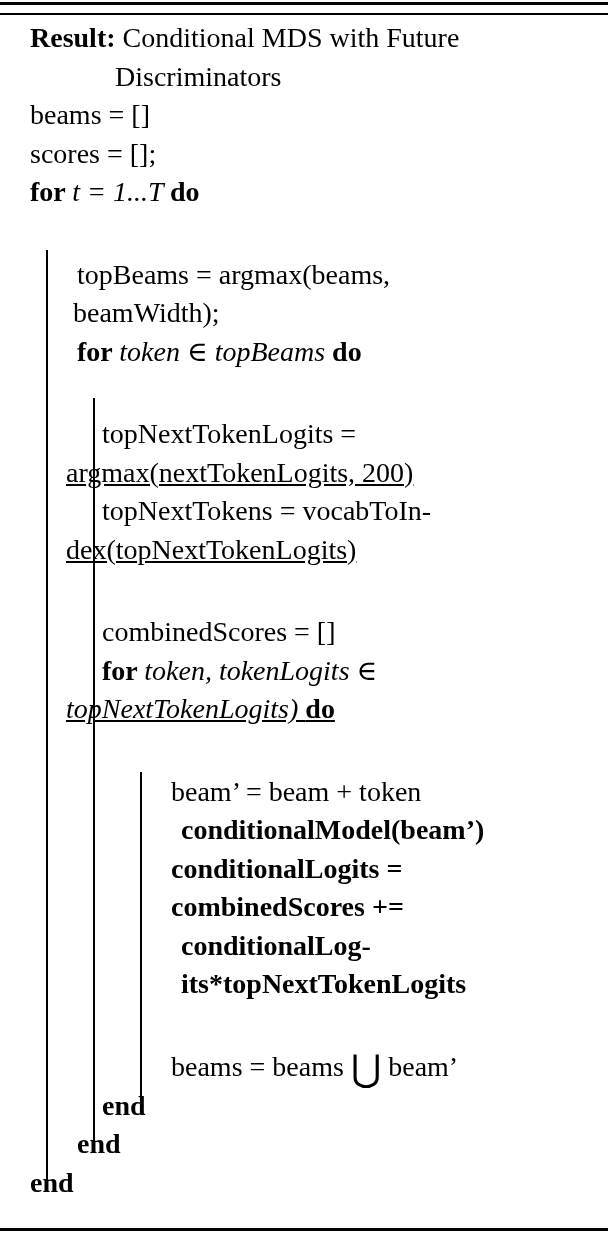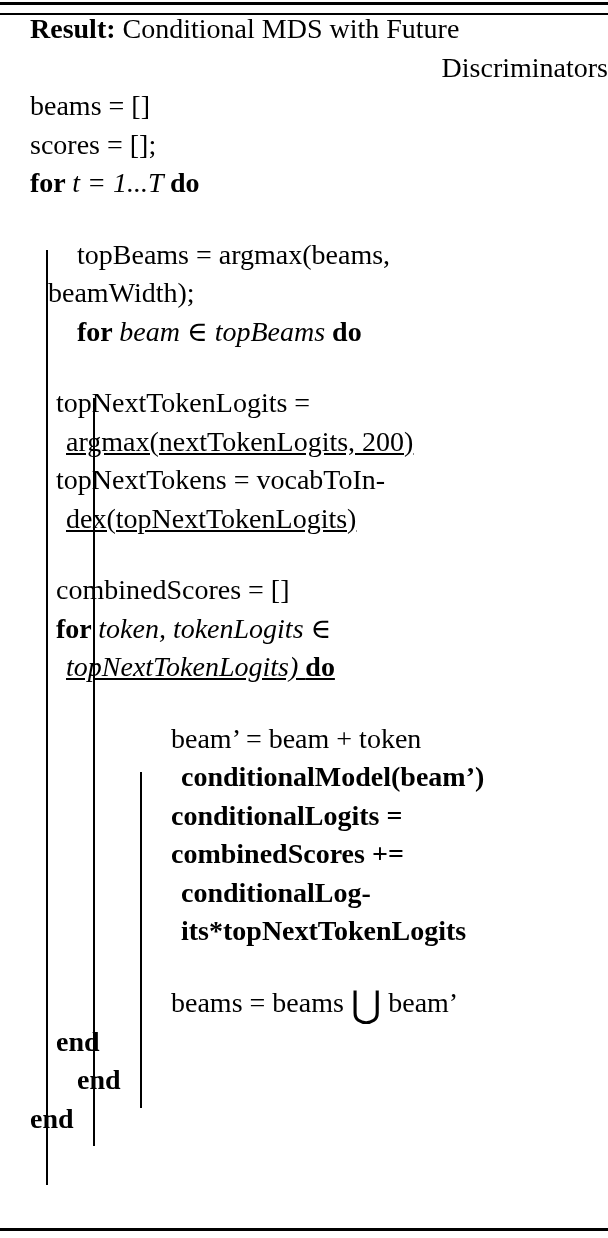--- a/index.html
+++ b/index.html
@@ -8,31 +8,31 @@
     width:608px;height:1238px;
     background:#ffffff;color:#000000;
     font-family:"Liberation Serif","DejaVu Serif",serif;
     font-size:28px;
     overflow:hidden;
   }
   .hrule{position:absolute;left:0;right:0;background:#000000;}
   .rule-top-thick{top:2px;height:3px;}
   .rule-top-thin{top:13px;height:1.5px;}
   .rule-bottom{top:1228px;height:3px;}
-  .code{position:absolute;top:10px;left:0;width:608px;}
+  .code{position:absolute;top:19px;left:0;width:608px;}
   .line{line-height:38.5px;white-space:pre;}
   .lv0{padding-left:30px;}
   .lv1{padding-left:77px;}
-  .lv2{padding-left:56px;}
+  .lv2{padding-left:102px;}
   .lv3{padding-left:171px;}
-  .lv1.cont{padding-left:48px;}
+  .lv1.cont{padding-left:73px;}
   .lv2.cont{padding-left:66px;text-decoration:underline;}
   .lv3.cont{padding-left:181px;}
-  .result-cont{padding-left:115px;text-align:right;}
-  .gap{margin-top:33px;}
+  .result-cont{padding-left:115px;}
+  .gap{margin-top:44px;}
   .seg-normal{font-weight:normal;font-style:normal;}
   .seg-bold{font-weight:bold;}
   .seg-italic{font-style:italic;text-align:center;}
   .seg-elem{font-family:"DejaVu Serif","DejaVu Sans",serif;}
   .seg-union{
     font-family:"DejaVu Sans","DejaVu Serif",sans-serif;
     font-size:37px;line-height:1;vertical-align:-5px;
   }
   .vrule{position:absolute;width:1.6px;background:#000000;}
   .vrule-1{left:46px;top:250px;height:935px;}
@@ -51,21 +51,21 @@
   <div class="vrule vrule-3"></div>
 
   <div class="code">
       <div class="line lv0"><span class="seg-bold">Result: </span><span class="seg-normal">Conditional MDS with Future</span></div>
       <div class="line lv0 result-cont"><span class="seg-normal">Discriminators</span></div>
       <div class="line lv0"><span class="seg-normal">beams = []</span></div>
       <div class="line lv0"><span class="seg-normal">scores = [];</span></div>
       <div class="line lv0"><span class="seg-bold">for </span><span class="seg-italic">t = 1...T </span><span class="seg-bold">do</span></div>
       <div class="line lv1 gap"><span class="seg-normal">topBeams = argmax(beams,</span></div>
       <div class="line lv1 cont"><span class="seg-normal">beamWidth);</span></div>
-      <div class="line lv1"><span class="seg-bold">for </span><span class="seg-italic">beam </span><span class="seg-elem">∈</span><span class="seg-italic"> topBeams </span><span class="seg-bold">do</span></div>
+      <div class="line lv1"><span class="seg-bold">for </span><span class="seg-italic">token </span><span class="seg-elem">∈</span><span class="seg-italic"> topBeams </span><span class="seg-bold">do</span></div>
       <div class="line lv2 gap"><span class="seg-normal">topNextTokenLogits =</span></div>
       <div class="line lv2 cont"><span class="seg-normal">argmax(nextTokenLogits, 200)</span></div>
       <div class="line lv2"><span class="seg-normal">topNextTokens = vocabToIn-</span></div>
       <div class="line lv2 cont"><span class="seg-normal">dex(topNextTokenLogits)</span></div>
       <div class="line lv2 gap"><span class="seg-normal">combinedScores = []</span></div>
       <div class="line lv2"><span class="seg-bold">for </span><span class="seg-italic">token, tokenLogits </span><span class="seg-elem">∈</span></div>
       <div class="line lv2 cont"><span class="seg-italic">topNextTokenLogits) </span><span class="seg-bold">do</span></div>
       <div class="line lv3 gap"><span class="seg-normal">beam’ = beam + token</span></div>
       <div class="line lv3 cont"><span class="seg-bold">conditionalModel(beam’)</span></div>
       <div class="line lv3"><span class="seg-bold">conditionalLogits =</span></div>

